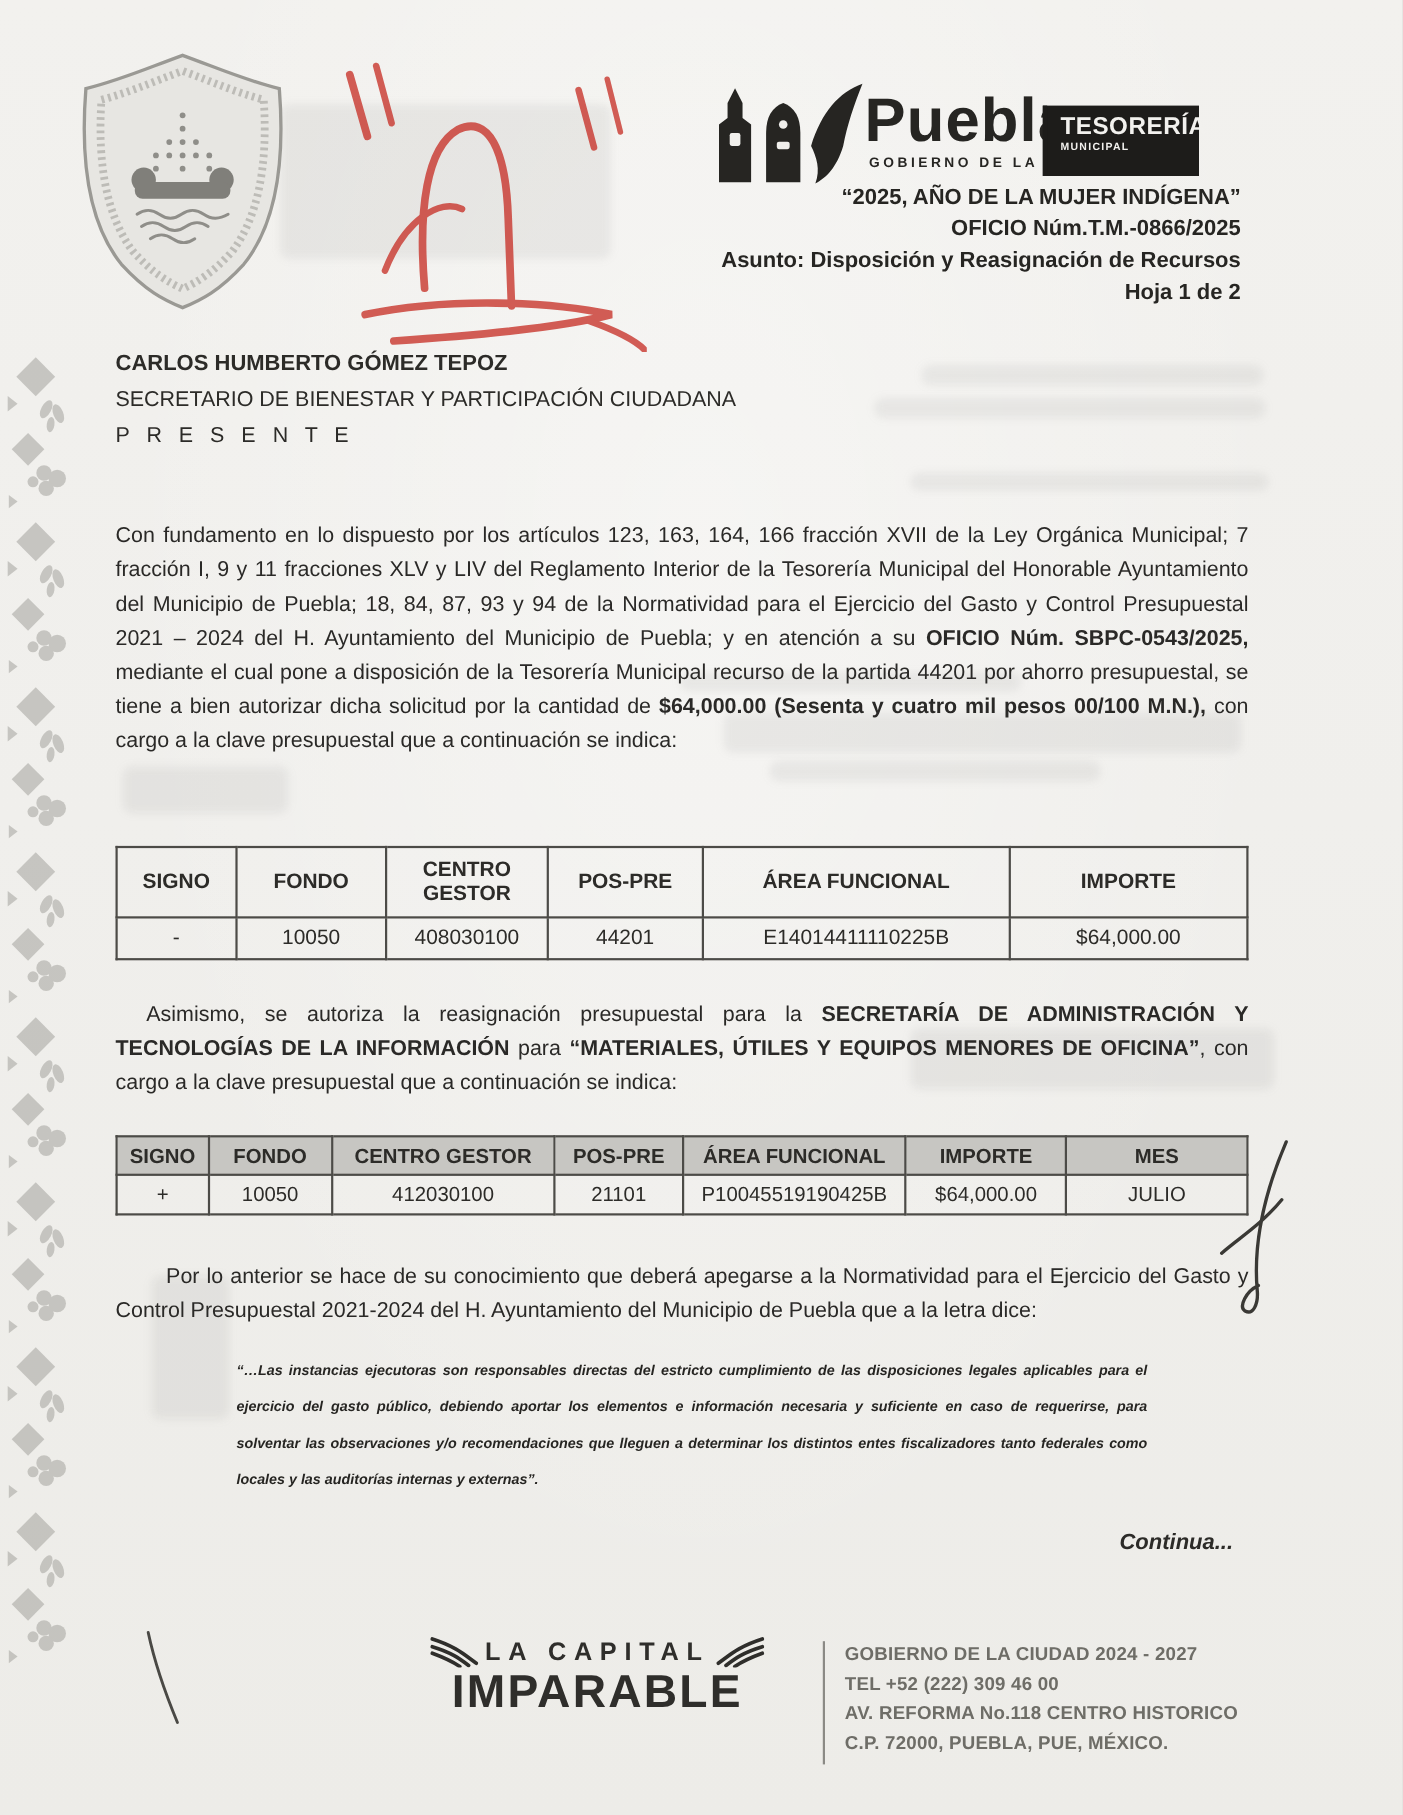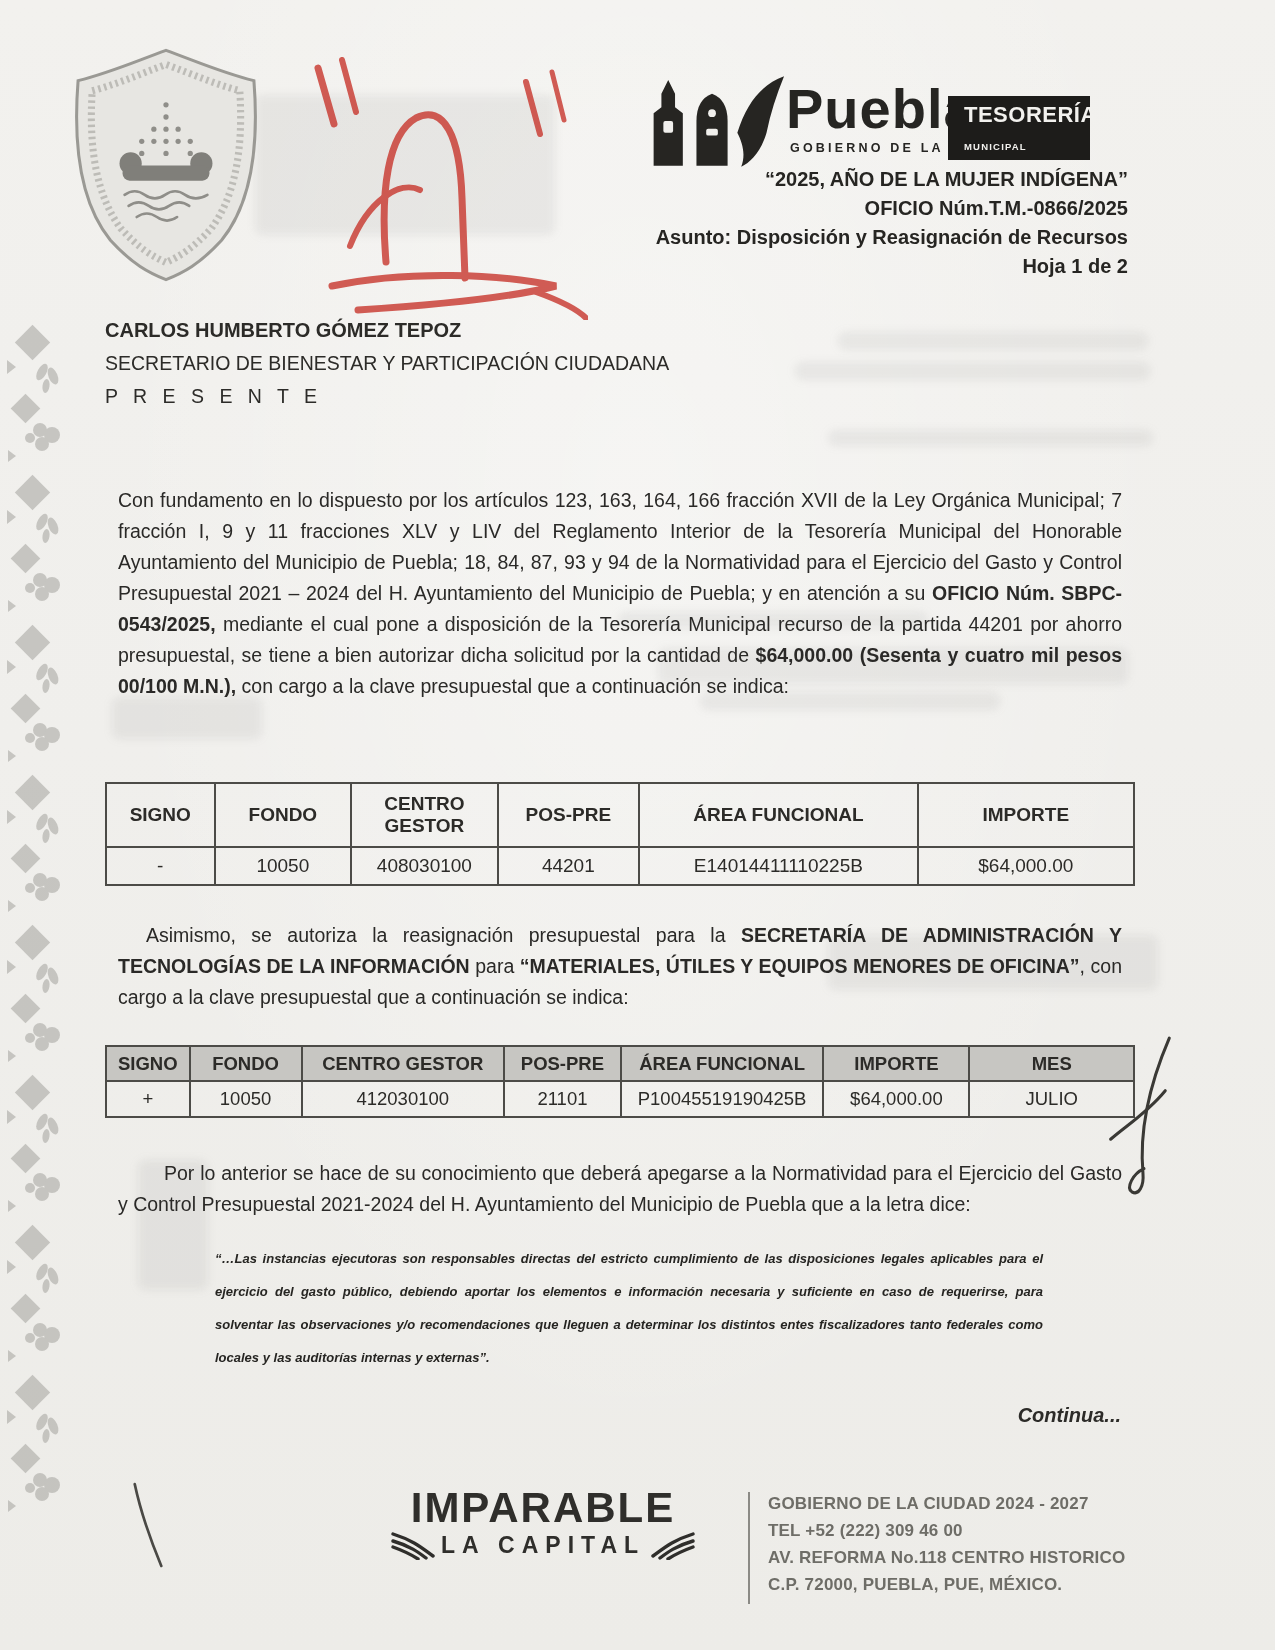--- a/index.html
+++ b/index.html
@@ -22,29 +22,29 @@
   .bleed{position:absolute;background:rgba(122,121,115,.10);filter:blur(4px);border-radius:8px;}
   
   #coat-of-arms{position:absolute;left:70px;top:46px;}
   #red-mark{position:absolute;left:288px;top:48px;}
   #brand-icons{position:absolute;left:640px;top:70px;}
   #brand-word{position:absolute;left:786px;top:76px;font-size:56px;font-weight:bold;letter-spacing:1px;color:#262522;}
   #brand-tagline{position:absolute;left:790px;top:141px;font-size:12.5px;font-weight:bold;letter-spacing:3.2px;color:#262522;}
   #dept-box{position:absolute;left:948px;top:96px;width:142px;height:64px;background:#1d1c1a;color:#f2f1ee;
     padding:7px 10px 12px 12px;box-sizing:border-box;border-left:4px solid #1d1c1a;}
   #dept-box .dept-main{font-size:22px;font-weight:bold;letter-spacing:.5px;line-height:24px;}
-  #dept-box .dept-sub{font-size:9.5px;font-weight:bold;letter-spacing:1.2px;margin-top:14px;}
+  #dept-box .dept-sub{font-size:9.5px;font-weight:bold;letter-spacing:1.2px;margin-top:1px;}
   .hdr-line{position:absolute;right:147px;width:760px;text-align:right;font-weight:bold;font-size:20px;color:#262522;}
   
   #addressee{position:absolute;left:105px;top:314px;font-size:19.5px;line-height:33px;}
   #addressee .addr-name{font-weight:bold;font-size:20px;}
   #addressee .presente{letter-spacing:5px;}
   
   #content{position:absolute;left:105px;top:472px;width:1030px;}
-  .para{font-size:19.5px;line-height:31px;text-align:justify;margin:13px;color:#2a2927;}
+  .para{font-size:19.5px;line-height:31px;text-align:justify;margin:0;color:#2a2927;}
   .para b{font-weight:bold;}
   #p2{margin-top:34px;text-indent:28px;}
   #p3{margin-top:40px;text-indent:46px;}
   #quote{margin-top:22px;margin-left:110px;width:828px;font-weight:bold;font-style:italic;
     font-size:13px;line-height:33px;text-align:justify;color:#262522;}
   #continua{margin-top:30px;text-align:right;margin-right:14px;font-weight:bold;font-style:italic;font-size:20px;}
   
   table{border-collapse:collapse;width:100%;table-layout:fixed;}
   th,td{border:2px solid #4c4b47;text-align:center;vertical-align:middle;overflow:hidden;}
   th{font-weight:bold;}
@@ -380,38 +380,38 @@
       <path d="M70,6 C52,48 40,96 44,140 C45,152 40,162 33,158 C27,154 34,140 45,135"></path>
       <path d="M12,106 C28,92 48,80 66,58"></path>
     </g>
   </svg>
 
   <svg id="pen-stroke" width="42" height="92" viewBox="0 0 40 90" xmlns="http://www.w3.org/2000/svg">
     <path d="M8,6 C14,34 24,62 34,86" fill="none" stroke="#4a4945" stroke-width="2.6" stroke-linecap="round"></path>
   </svg>
 
   <div id="slogan">
-    <div id="slogan-bottom">IMPARABLE</div>
     <div id="slogan-top">
       <svg width="44" height="30" viewBox="0 0 44 30" style="transform:scaleX(-1);" xmlns="http://www.w3.org/2000/svg">
         <g fill="none" stroke="#2f2e2b" stroke-width="3.4" stroke-linecap="round">
           <path d="M2,26 C12,19 20,11 42,4"></path>
           <path d="M9,28 C17,22 25,16 42,11"></path>
           <path d="M17,29 C23,25 31,21 42,17"></path>
         </g>
       </svg>
       <span class="slogan-capital">LA CAPITAL</span>
       <svg width="44" height="30" viewBox="0 0 44 30" xmlns="http://www.w3.org/2000/svg">
         <g fill="none" stroke="#2f2e2b" stroke-width="3.4" stroke-linecap="round">
           <path d="M2,26 C12,19 20,11 42,4"></path>
           <path d="M9,28 C17,22 25,16 42,11"></path>
           <path d="M17,29 C23,25 31,21 42,17"></path>
         </g>
       </svg>
     </div>
+    <div id="slogan-bottom">IMPARABLE</div>
   </div>
   <div id="footer-divider"></div>
   <div id="footer-info">
     <div>GOBIERNO DE LA CIUDAD 2024 - 2027</div>
     <div>TEL +52 (222) 309 46 00</div>
     <div>AV. REFORMA No.118 CENTRO HISTORICO</div>
     <div>C.P. 72000, PUEBLA, PUE, MÉXICO.</div>
   </div>
 
 </div>

